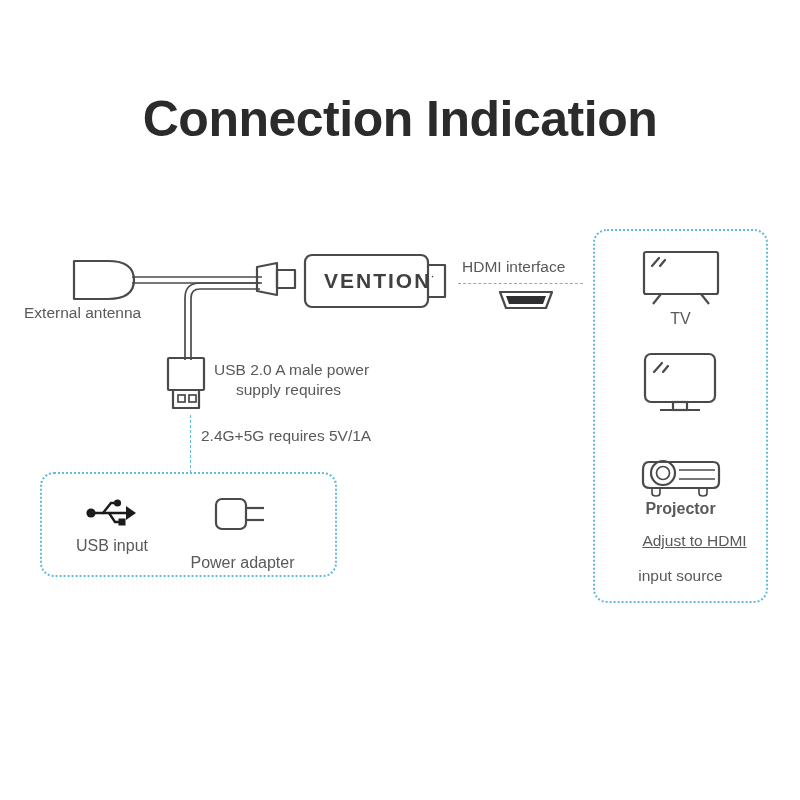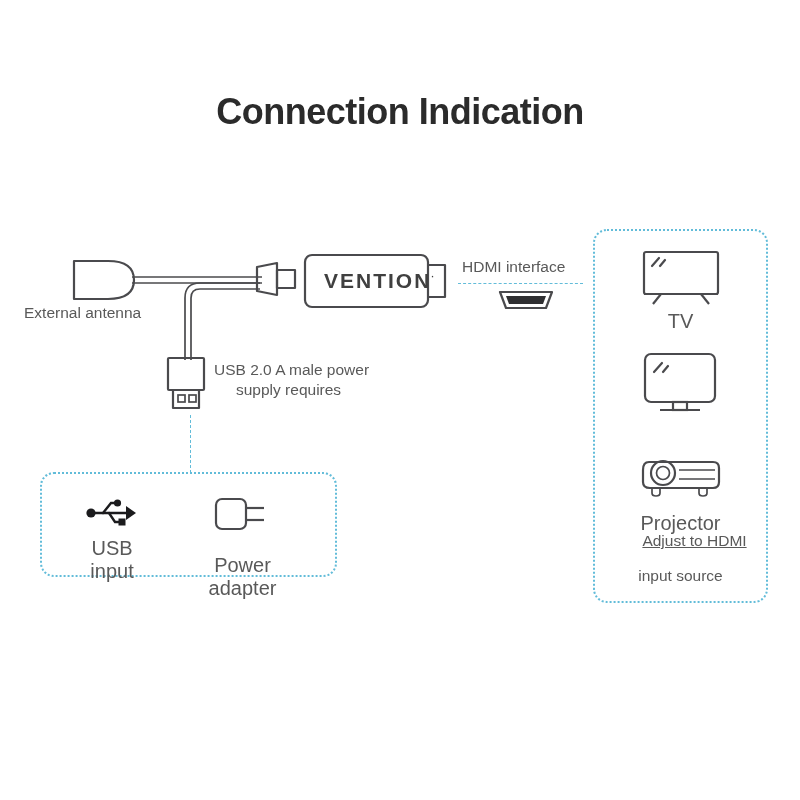--- a/index.html
+++ b/index.html
@@ -20,21 +20,21 @@
     width: 800px; height: 800px;
   }
 
   
   .page-title {
     position: absolute;
     left: 0;
     top: 92px;
     width: 800px;
     text-align: center;
-    font-size: 36px;
+    font-size: 50px;
     font-weight: bold;
     color: #2b2b2b;
     letter-spacing: -0.5px;
     line-height: 1.1;
     font-family: "Liberation Sans", sans-serif;
   }
 
   
   .label {
     position: absolute;
@@ -89,21 +89,21 @@
     vertical-align: super;
   }
 
   
   .icon-item { position: absolute; }
   .icon-caption {
     position: absolute;
     width: 100%;
     text-align: center;
     color: #595959;
-    font-size: 20px;
+    font-size: 16px;
     font-family: "Liberation Sans", sans-serif;
   }
 </style>
 </head>
 <body>
 
 <div id="stage">
 
   <div class="page-title">Connection Indication</div>
 
@@ -141,20 +141,21 @@
       <rect class="stroke-dark-thin" x="20" y="40" width="7" height="7"></rect>
       <rect class="stroke-dark-thin" x="31" y="40" width="7" height="7"></rect>
     </svg>
   </div>
 
   <div class="label" style="left:24px; top:303px;">External antenna</div>
 
   <div class="label" style="left:214px; top:360px;">USB 2.0 A male power</div>
   <div class="label" style="left:236px; top:380px;">supply requires</div>
 
+  <div class="label" style="left:201px; top:426px;">2.4G+5G requires 5V/1A</div>
 
   <div class="svg-abs" style="left:303px; top:253px;">
     <svg width="145" height="56" viewBox="0 0 145 56">
       <rect class="stroke-dark" x="2" y="2" width="123" height="52" rx="7"></rect>
       <path class="stroke-dark" d="M125 12 L142 12 L142 44 L125 44" stroke-linejoin="round"></path>
     </svg>
   </div>
   <div class="vention-word" style="left:324px; top:269px;">
     <span>VENTION</span><sup>·</sup>
   </div>
@@ -239,19 +240,19 @@
       <svg width="88" height="48" viewBox="0 0 88 48">
         <path class="stroke-dark" d="M10 10 Q4 10 4 18 L4 30 Q4 36 11 36 L74 36 Q80 36 80 30 L80 16 Q80 10 74 10 Z" stroke-linejoin="round"></path>
         <circle class="stroke-dark" cx="24" cy="21" r="12"></circle>
         <circle class="stroke-dark-thin" cx="24" cy="21" r="6.5"></circle>
         <line class="stroke-dark-thin" x1="40" y1="18" x2="76" y2="18"></line>
         <line class="stroke-dark-thin" x1="40" y1="27" x2="76" y2="27"></line>
         <path class="stroke-dark-thin" d="M13 36 L13 41 Q13 44 17 44 Q21 44 21 41 L21 36"></path>
         <path class="stroke-dark-thin" d="M60 36 L60 41 Q60 44 64 44 Q68 44 68 41 L68 36"></path>
       </svg>
     </div>
-    <div class="icon-caption" style="top:60px;">Projector</div>
+    <div class="icon-caption" style="top:48px;font-weight:bold;">Projector</div>
   </div>
 
   <div class="label center" style="left:593px; top:531px; width:203px;text-decoration:underline;">Adjust to HDMI</div>
   <div class="label center" style="left:593px; top:566px; width:175px;">input source</div>
 
 </div>
 
 </body></html>

